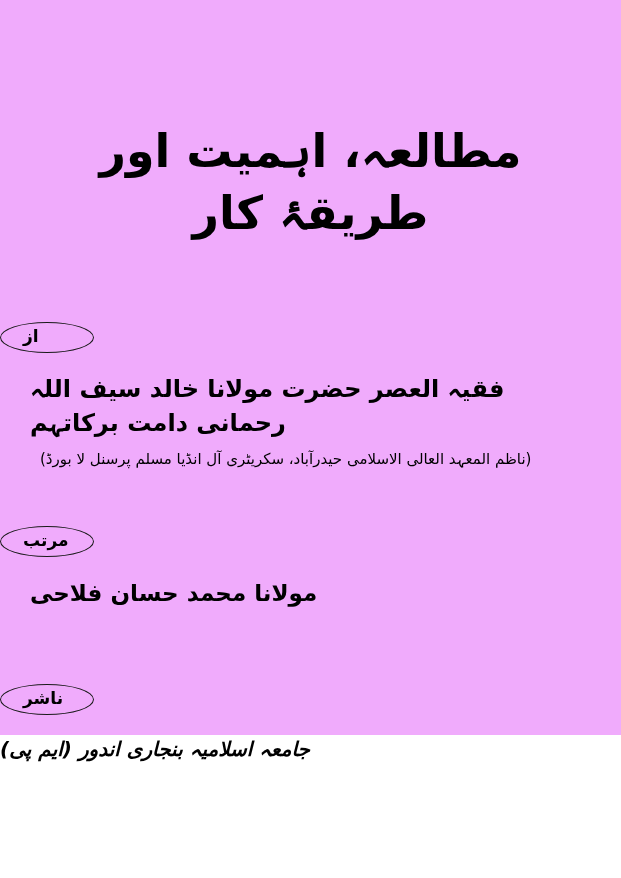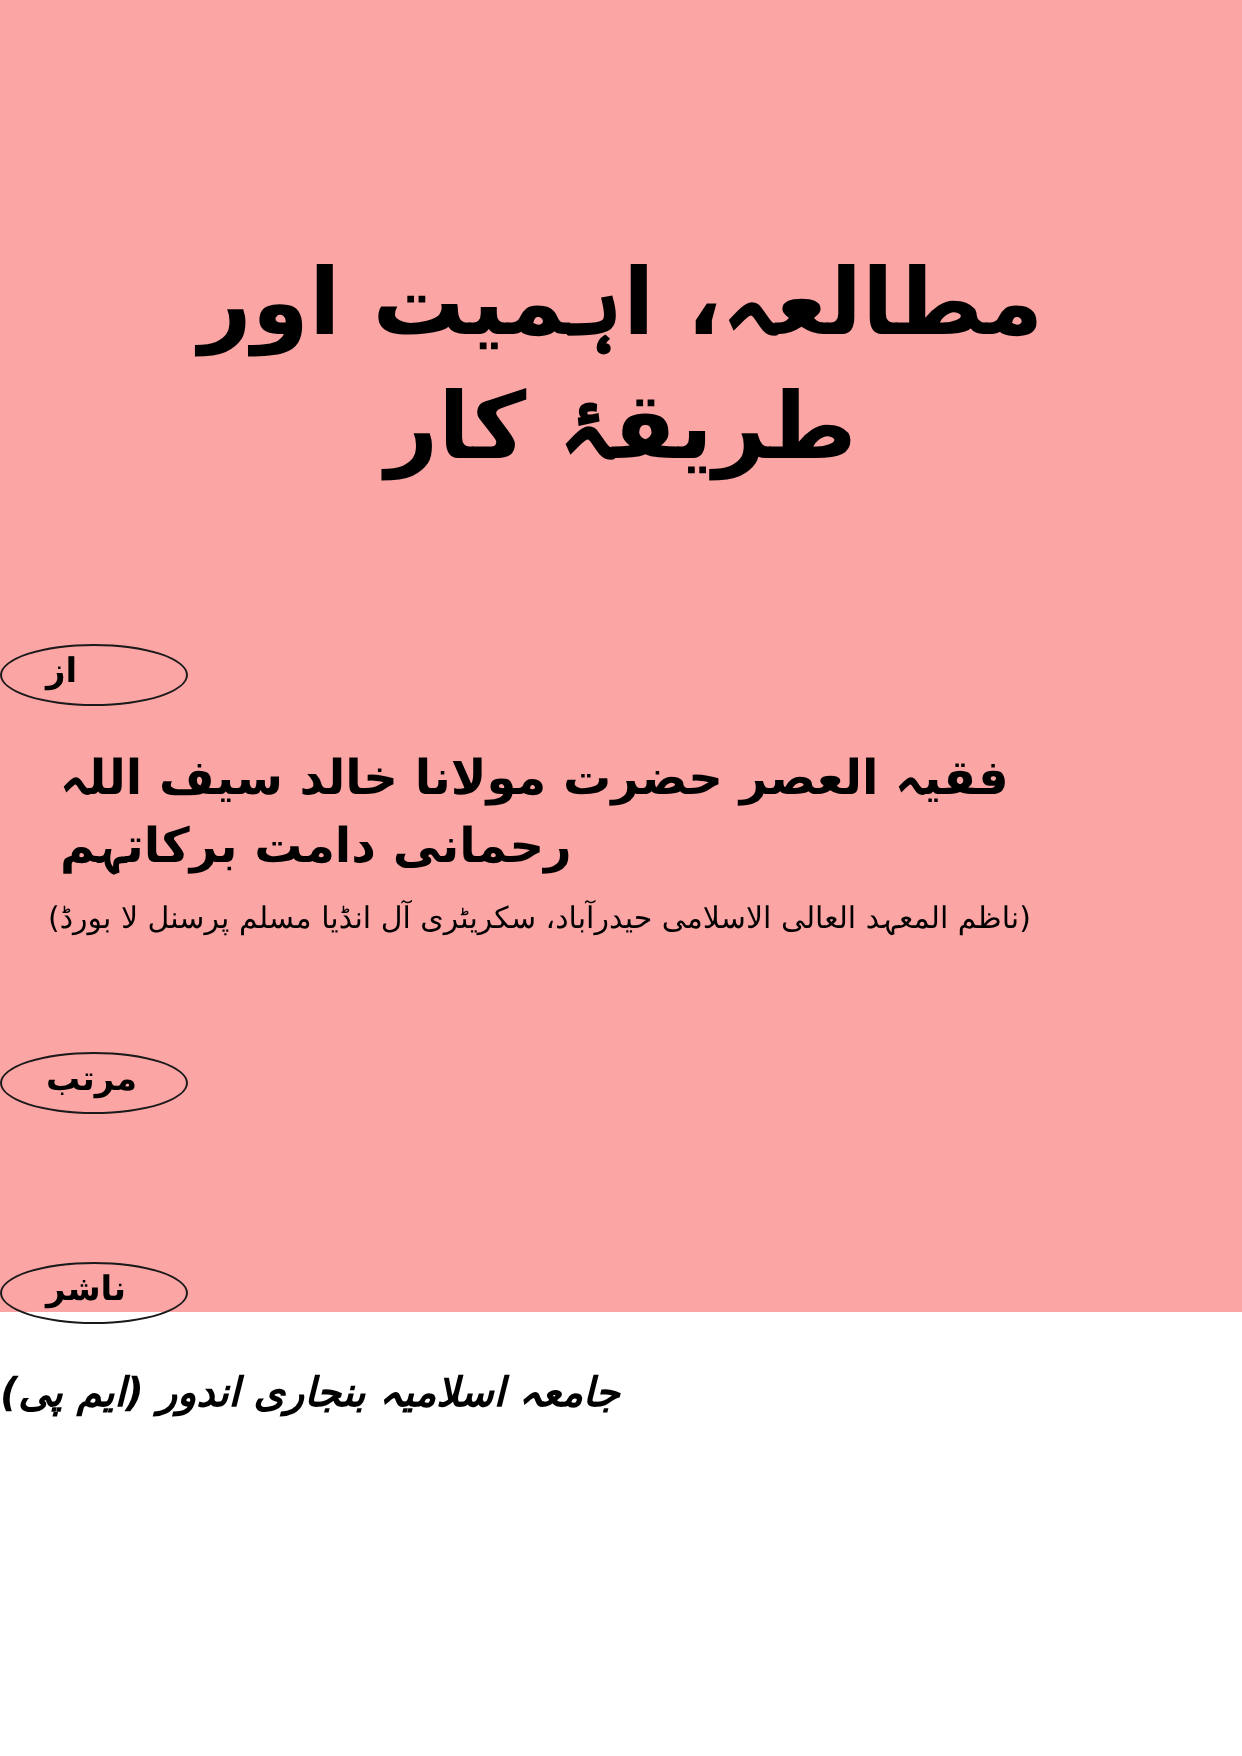--- a/index.html
+++ b/index.html
@@ -10,22 +10,22 @@
   body {
     width: 621px;
     height: 878px;
     overflow: hidden;
     font-family: "DejaVu Sans", "Liberation Sans", sans-serif;
     color: #111111;
   }
   .page {
     position: relative;
     width: 621px;
-    height: 656px;
-    background: #fca5a5;
+    height: 735px;
+    background: #f0abfc;
     box-sizing: border-box;
     display: flex;
     flex-direction: column;
     align-items: center;
     direction: rtl;
   }
 
   
   .title-block {
     margin-top: 120px;
@@ -76,21 +76,21 @@
     line-height: 1.4;
   }
   .person-name.small {
     font-size: 23px;
   }
   .person-sub {
     margin-top: 9px;
     font-size: 15px;
     font-weight: 400;
     color: #000000;
-    padding: 0 24px;
+    padding: 0 40px;
     line-height: 1.4;
   }
   .publisher-name {
     margin-top: 22px;
     font-size: 20px;
     font-weight: 700;
     color: #000000;
     font-style: italic;
   }
 </style>
@@ -104,20 +104,21 @@
   </div>
 
   <div class="section author">
     <div class="oval-label">از</div>
     <div class="person-name">فقیہ العصر حضرت مولانا خالد سیف اللہ رحمانی دامت برکاتہم</div>
     <div class="person-sub">(ناظم المعہد العالی الاسلامی حیدرآباد، سکریٹری آل انڈیا مسلم پرسنل لا بورڈ)</div>
   </div>
 
   <div class="section compiler">
     <div class="oval-label">مرتب</div>
+    <div class="person-name small">مولانا محمد حسان فلاحی</div>
   </div>
 
   <div class="section publisher">
     <div class="oval-label">ناشر</div>
     <div class="publisher-name">جامعہ اسلامیہ بنجاری اندور (ایم پی)</div>
   </div>
 
 </div>
 
 </body></html>

